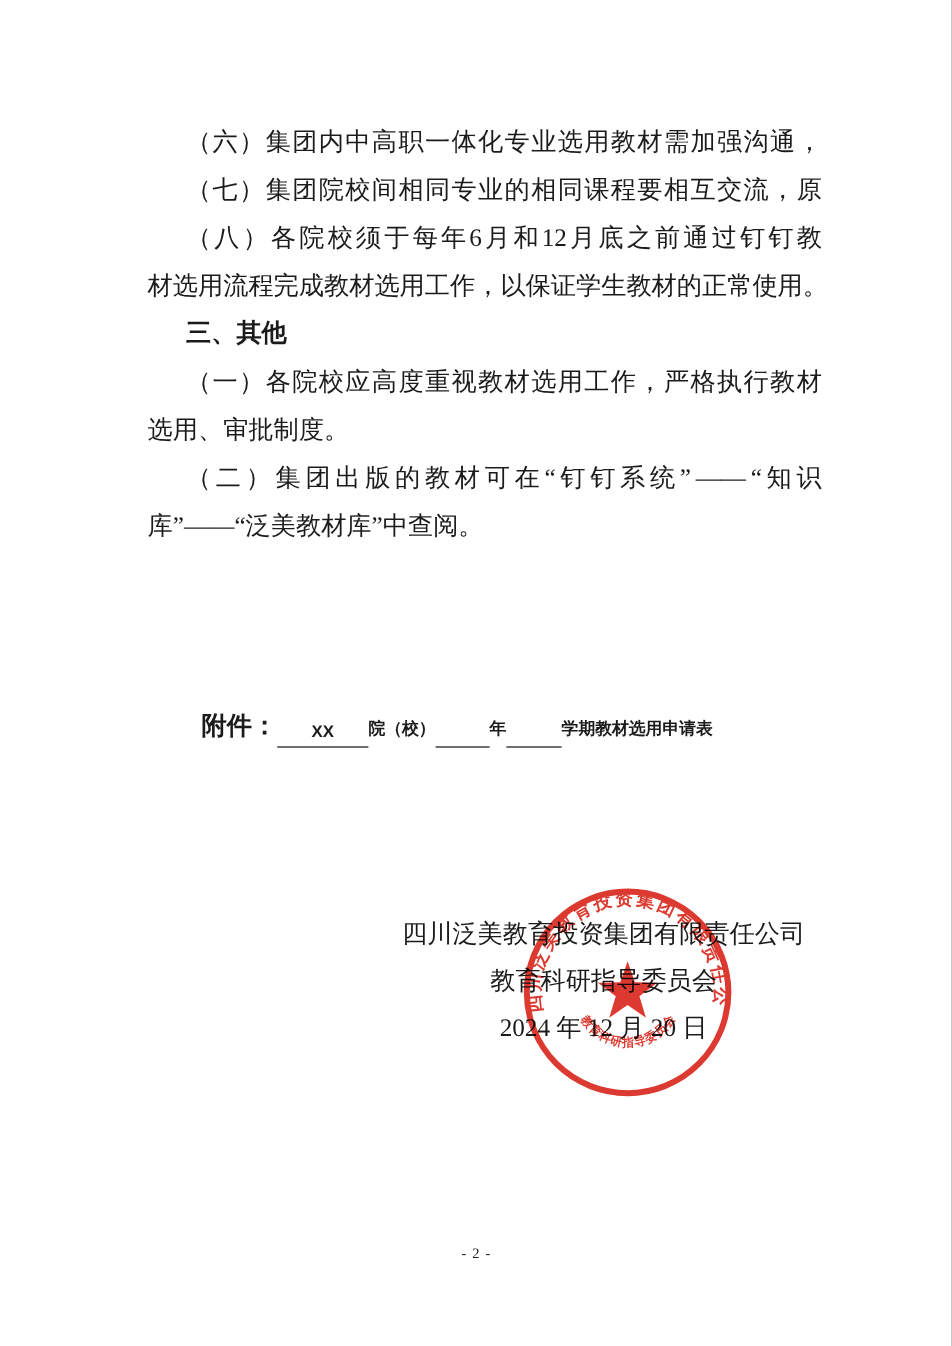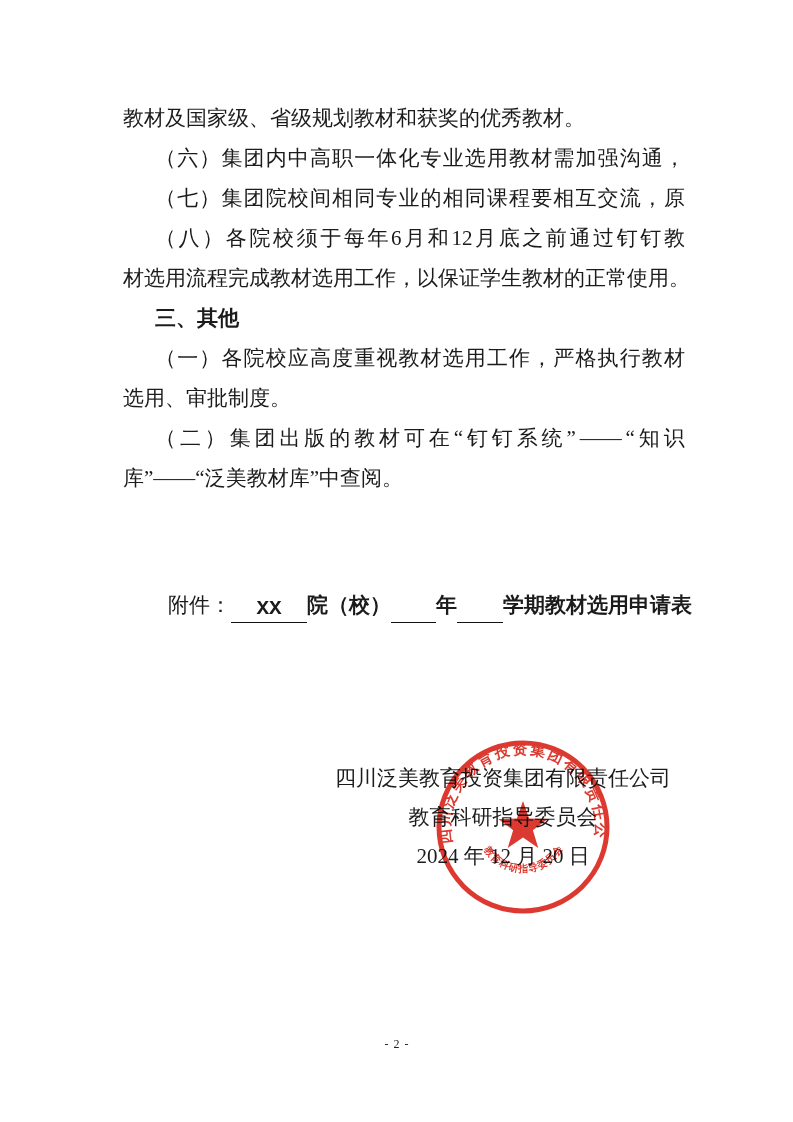--- a/index.html
+++ b/index.html
@@ -31,25 +31,25 @@
   
   .attachment{
     position:absolute;
     left:123px;top:585px;
     width:600px;height:40px;
     line-height:40px;
     padding-left:45px;
     font-size:21px;
     white-space:nowrap;
   }
-  .attachment .label{font-family:"Liberation Serif", serif;}
+  .attachment .label{font-family:"Liberation Serif", serif;font-weight:bold;}
   .attachment .b{
-    font-family:Liberation Mono, monospace;
+    font-family:Liberation Sans, sans-serif;
     font-weight:bold;
-    font-size:21px;
+    font-size:14px;
   }
   .attachment .blank{
     display:inline-block;
     border-bottom:1.6px solid #111;
     height:30px;
     line-height:34px;
     text-align:center;
     vertical-align:bottom;
     margin-bottom:4px;
   }
@@ -89,21 +89,20 @@
     letter-spacing:1px;
     color:#222;
   }
 </style>
 </head>
 <body>
 
 <div class="page">
 
   <div class="body-block" id="body-lines">
-      <div class="line">教材及国家级、省级规划教材和获奖的优秀教材。</div>
       <div class="line indent fill">
         <span>（</span>
         <span>六</span>
         <span>）</span>
         <span>集</span>
         <span>团</span>
         <span>内</span>
         <span>中</span>
         <span>高</span>
         <span>职</span>

